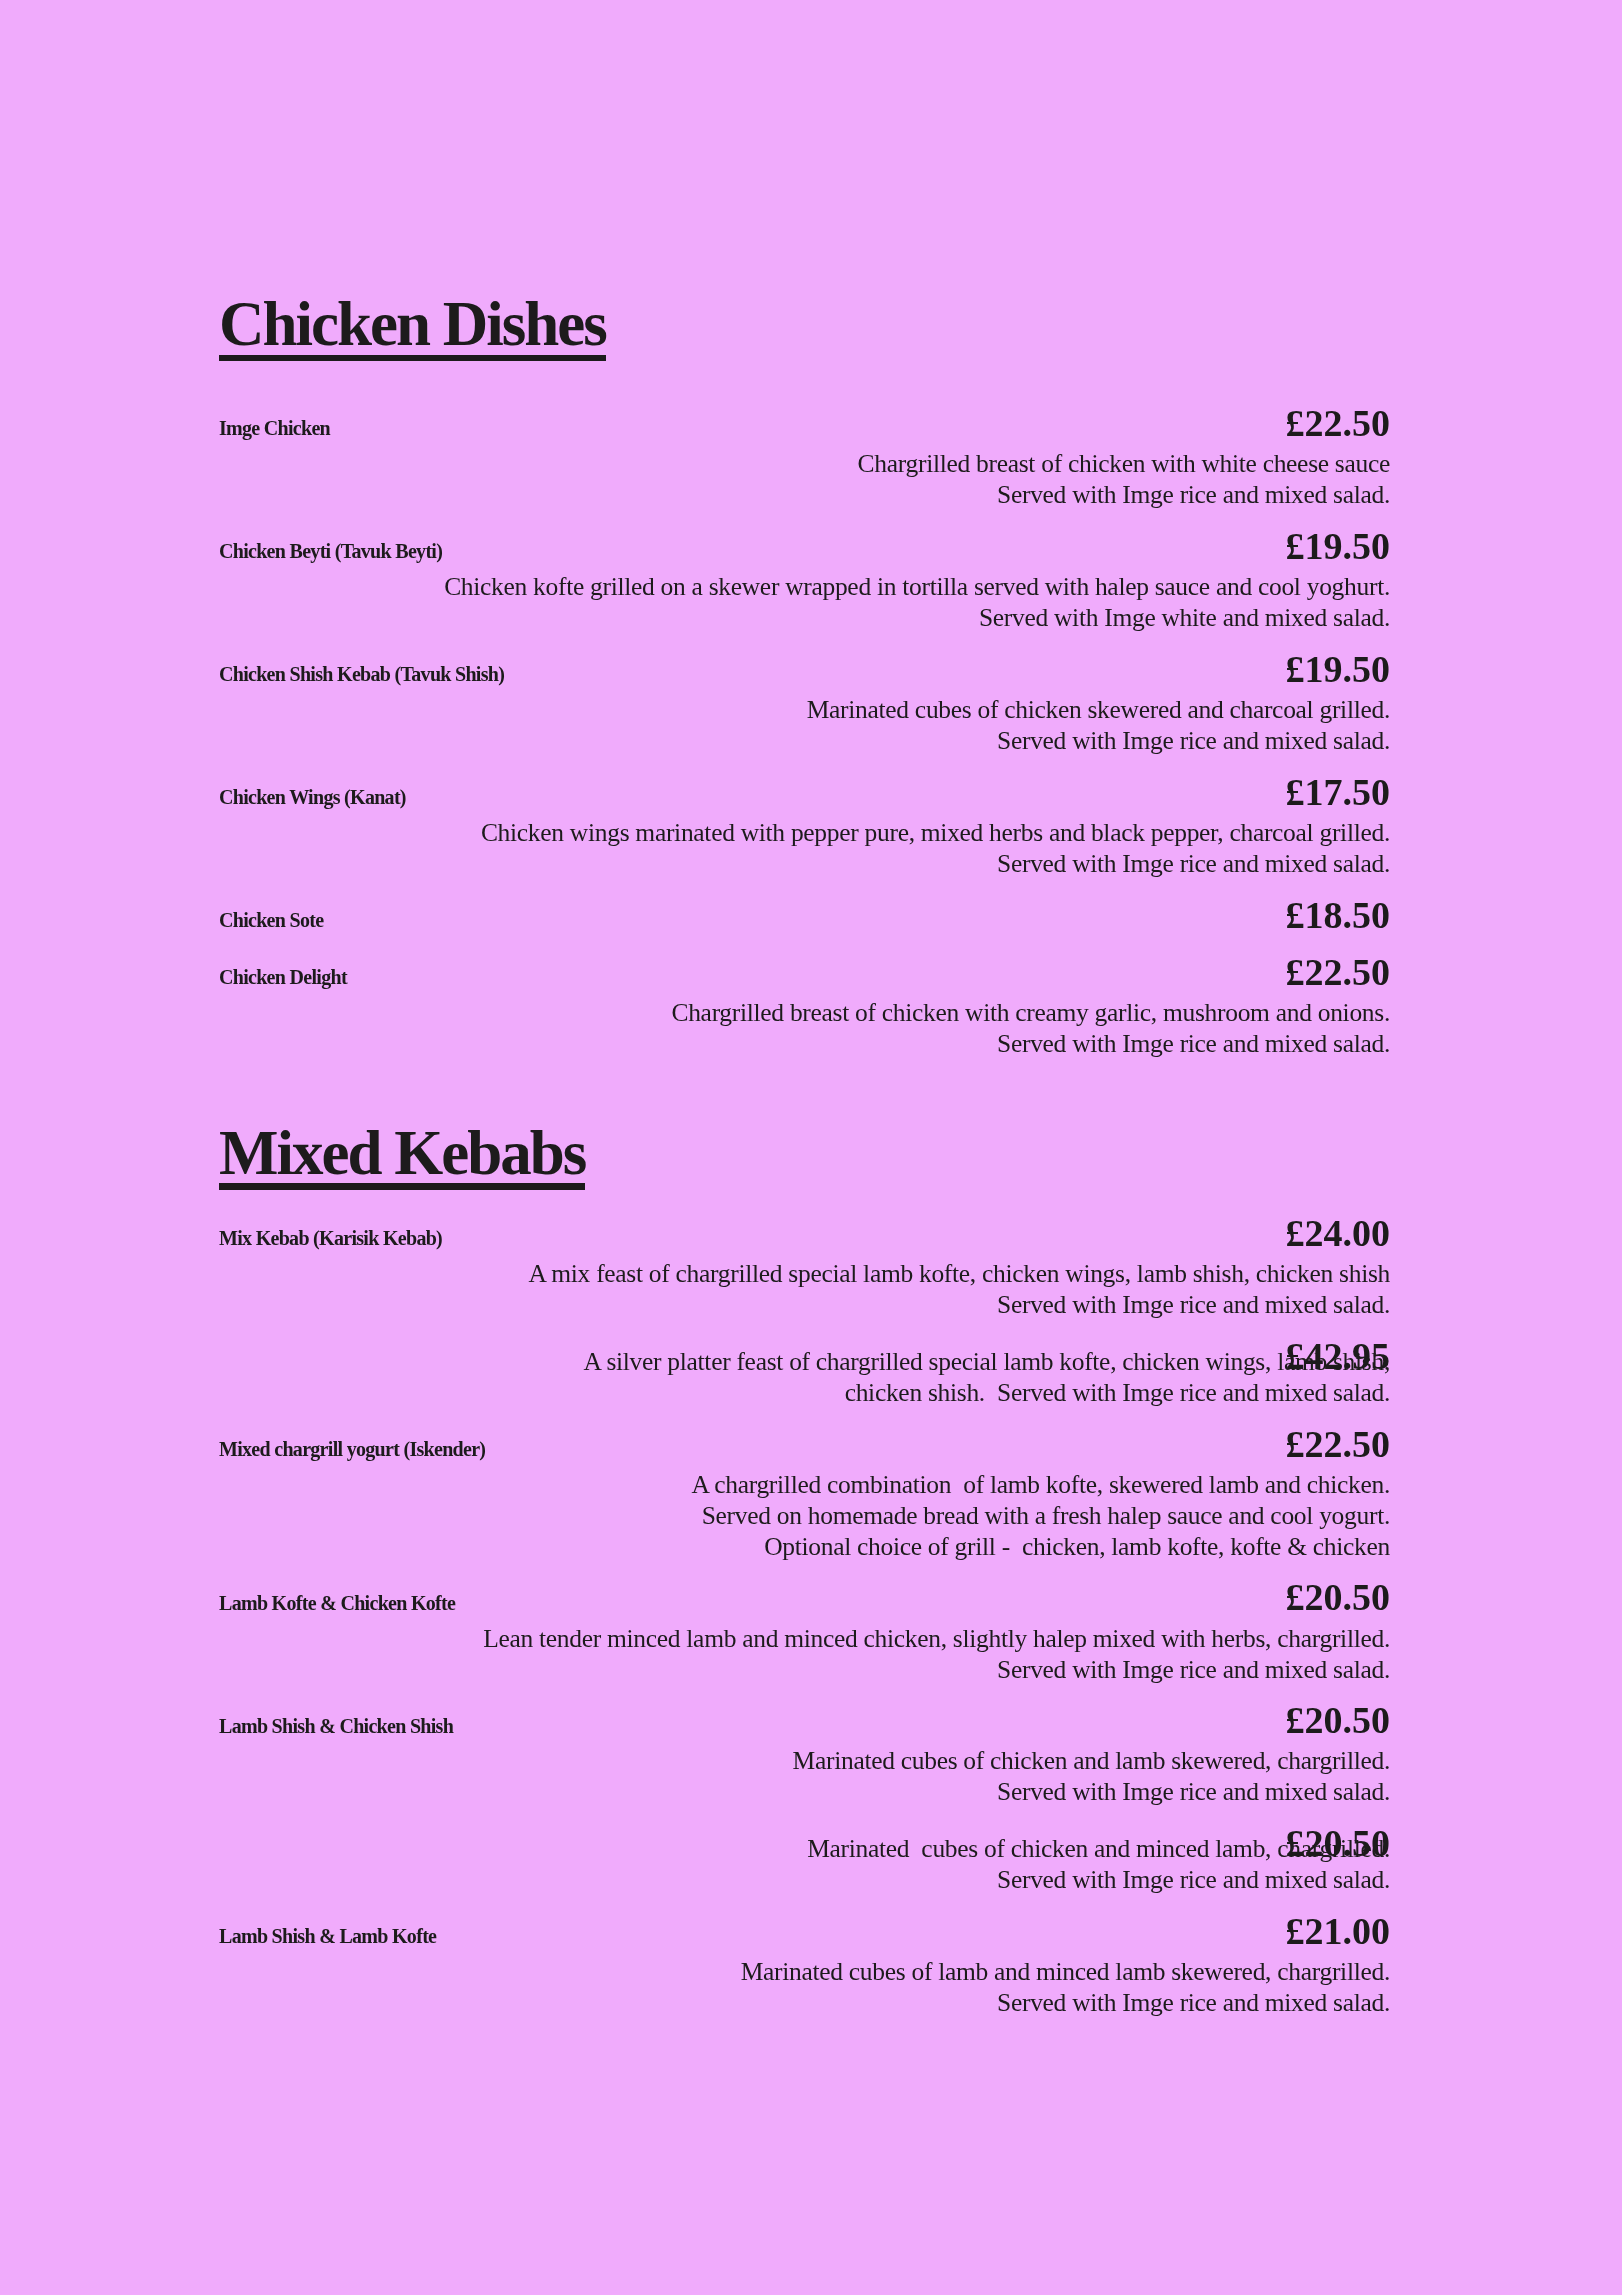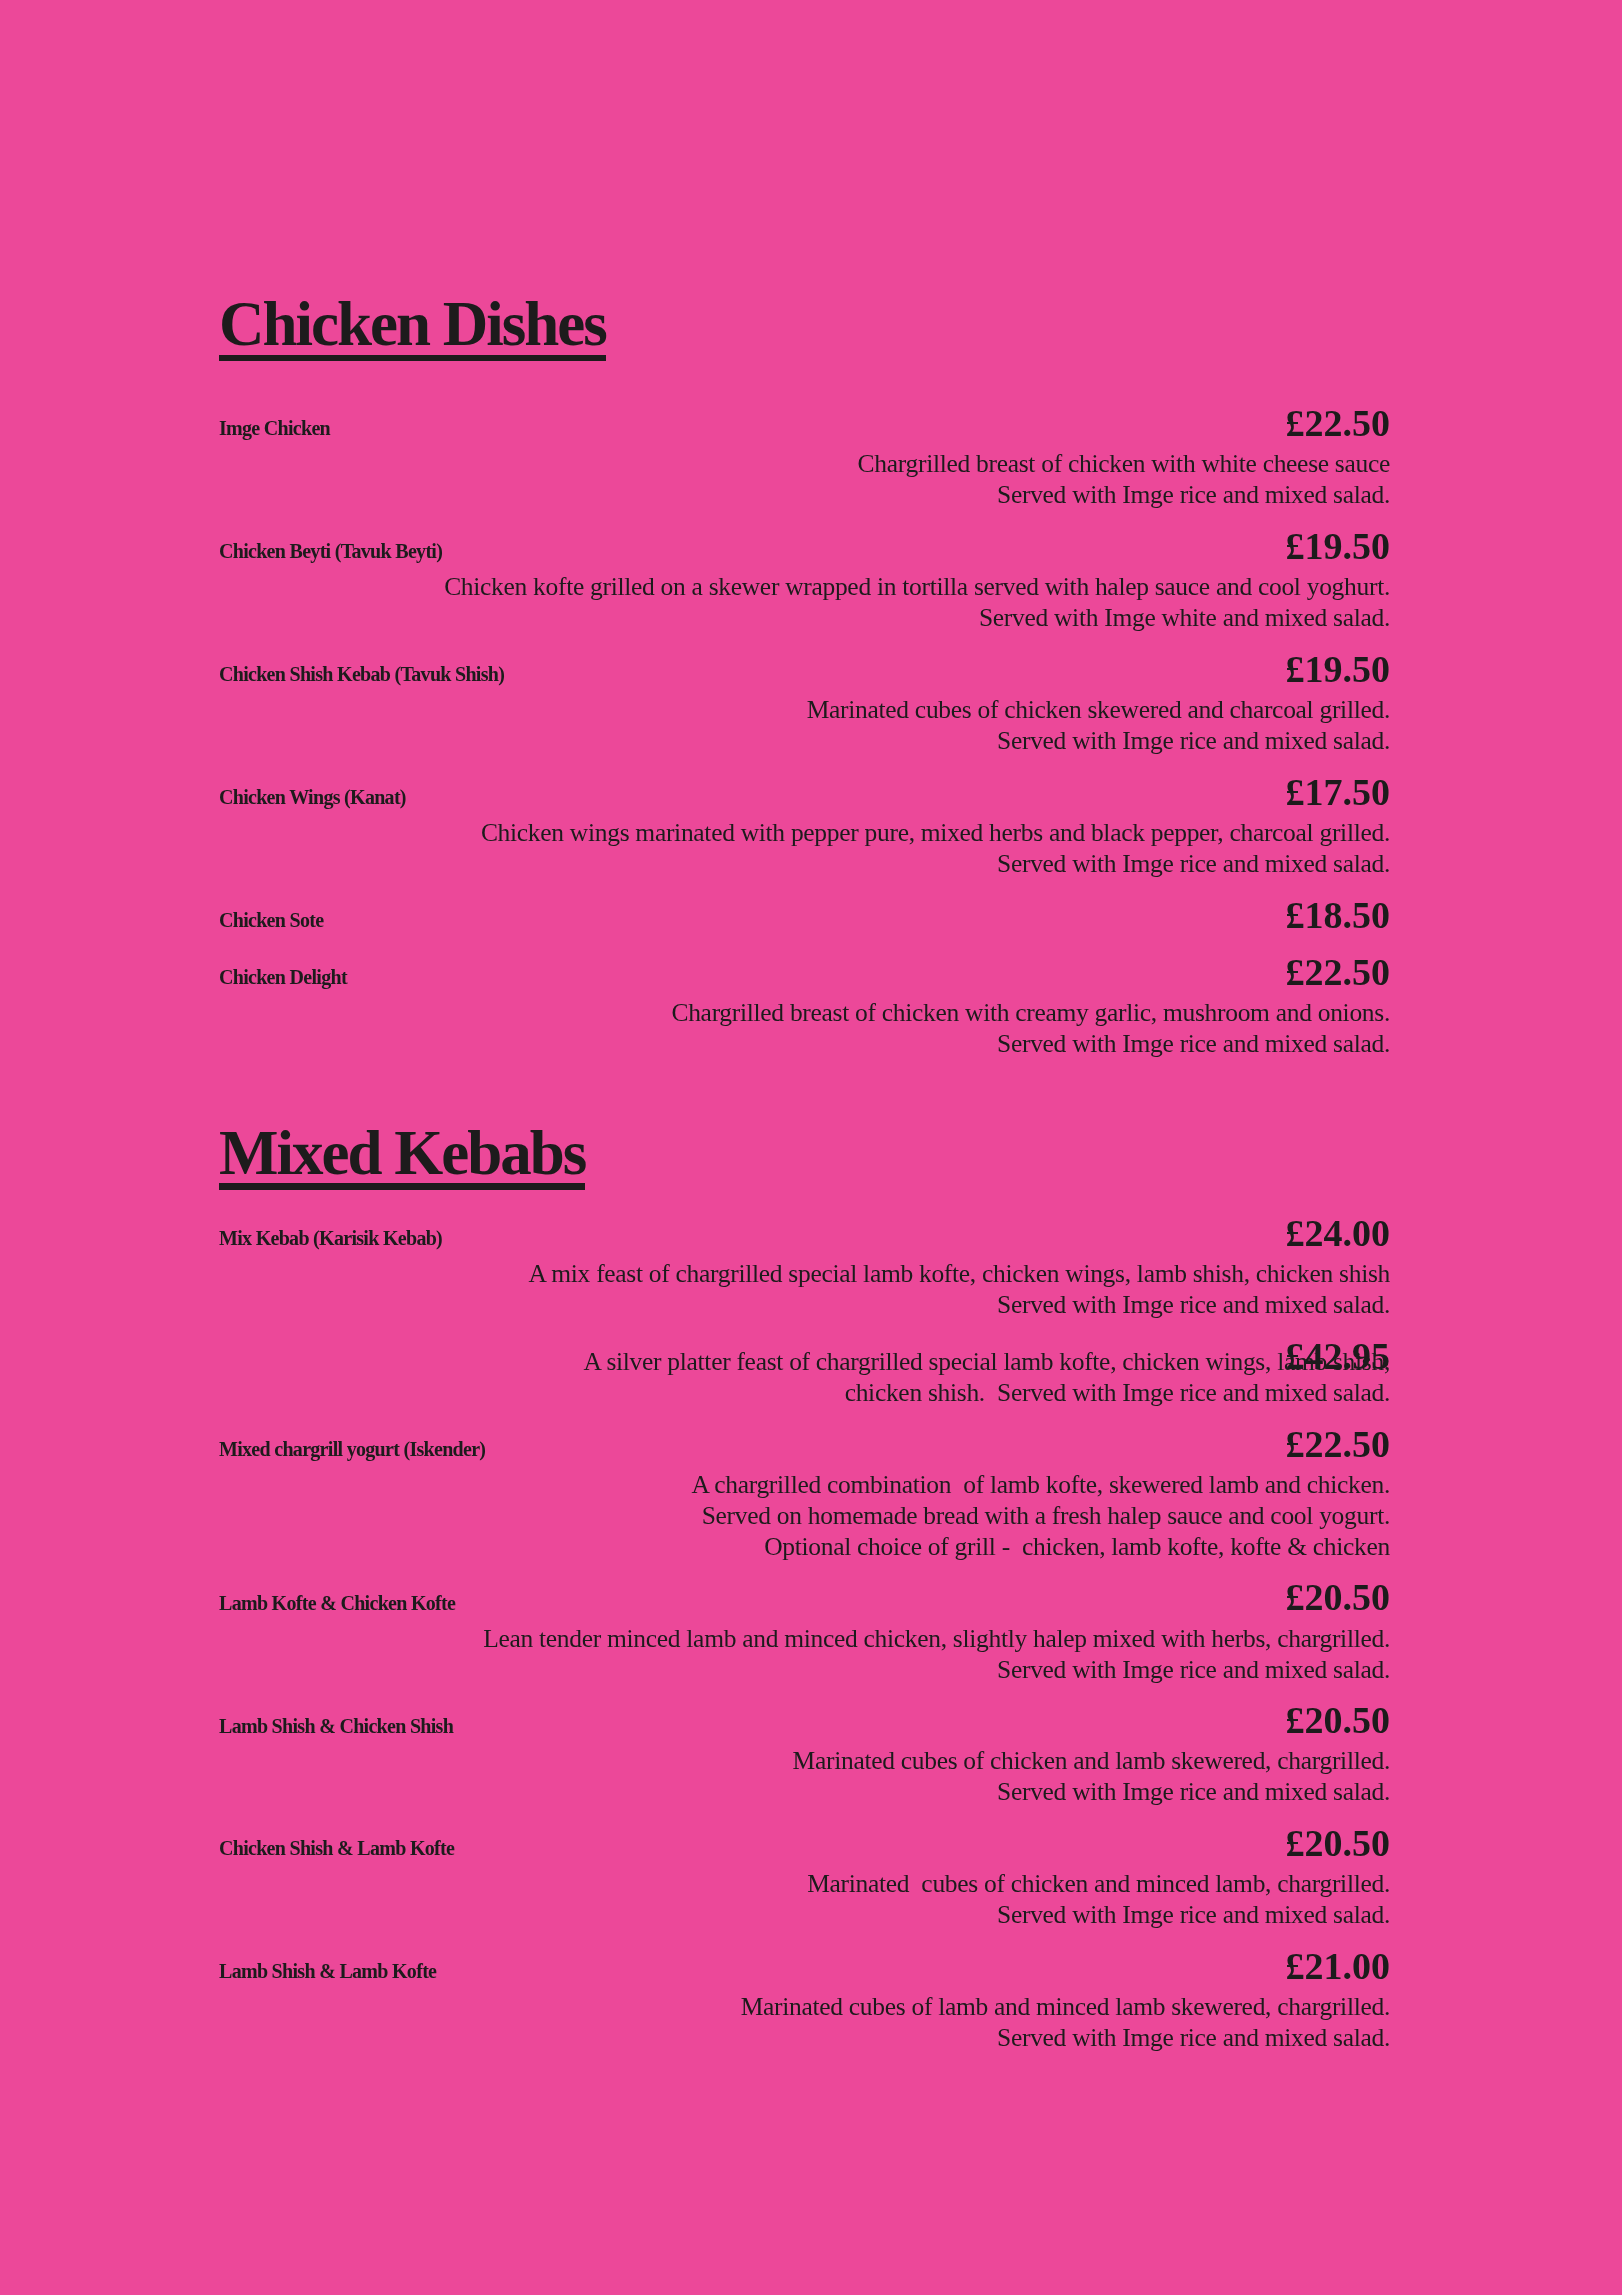--- a/index.html
+++ b/index.html
@@ -4,21 +4,21 @@
 <style>
   html, body {
     margin: 0;
     padding: 0;
     background: #ffffff;
   }
   #page {
     position: relative;
     width: 1623px;
     height: 2295px;
-    background: #ec4899;
+    background: #f0abfc;
     color: #1d1b1c;
     font-family: "Liberation Serif", "DejaVu Serif", serif;
     overflow: hidden;
   }
   #content {
     position: absolute;
     left: 219px;
     top: 293px;
     width: 1171px;
   }
@@ -174,21 +174,20 @@
       </div>
 
       <div class="item">
         <div class="item-name">Lamb Shish &amp; Chicken Shish</div>
         <div class="item-desc">Marinated cubes of chicken and lamb skewered, chargrilled.
 Served with Imge rice and mixed salad.</div>
         <div class="item-price">£20.50</div>
       </div>
 
       <div class="item">
-        <div class="item-name">Chicken Shish &amp; Lamb Kofte</div>
         <div class="item-desc">Marinated  cubes of chicken and minced lamb, chargrilled.
 Served with Imge rice and mixed salad.</div>
         <div class="item-price">£20.50</div>
       </div>
 
       <div class="item">
         <div class="item-name">Lamb Shish &amp; Lamb Kofte</div>
         <div class="item-desc">Marinated cubes of lamb and minced lamb skewered, chargrilled.
 Served with Imge rice and mixed salad.</div>
         <div class="item-price">£21.00</div>

